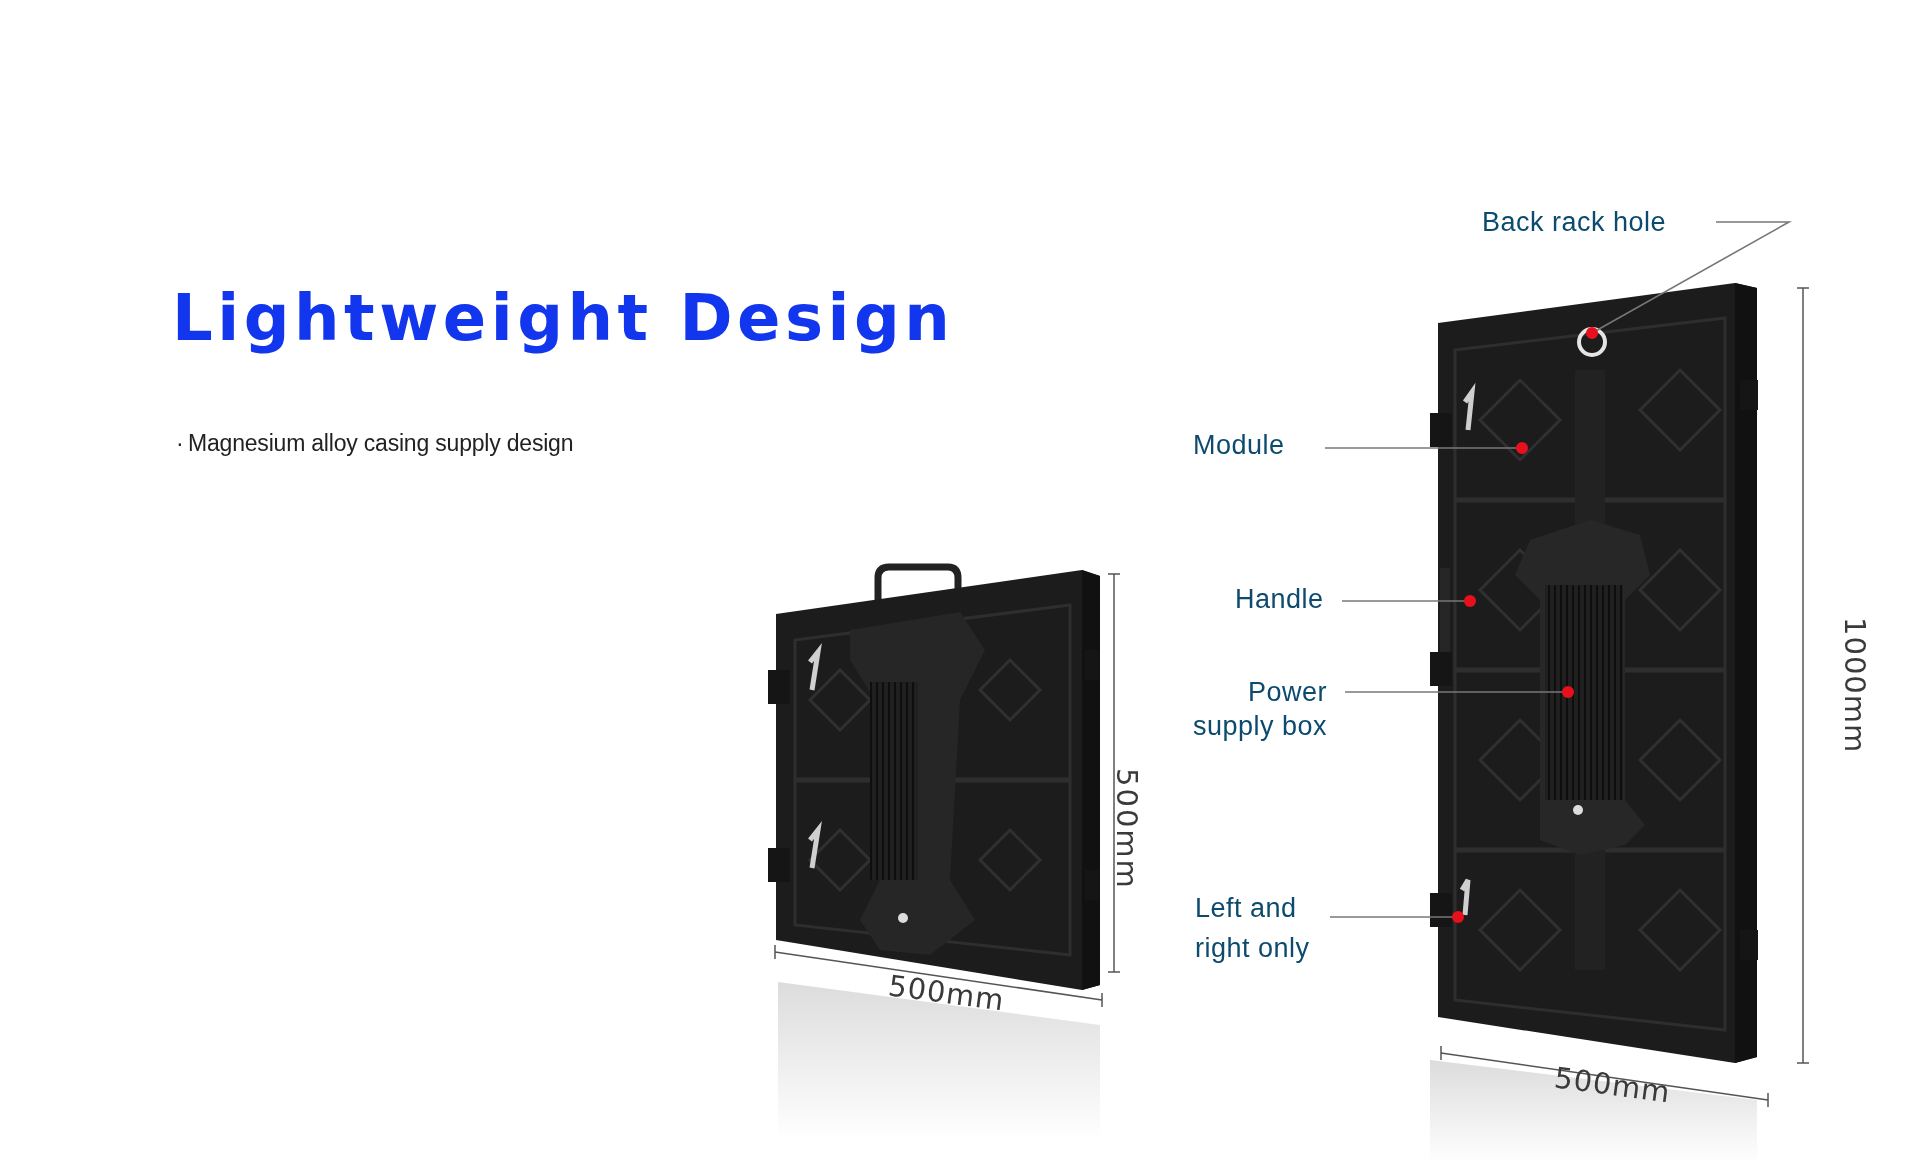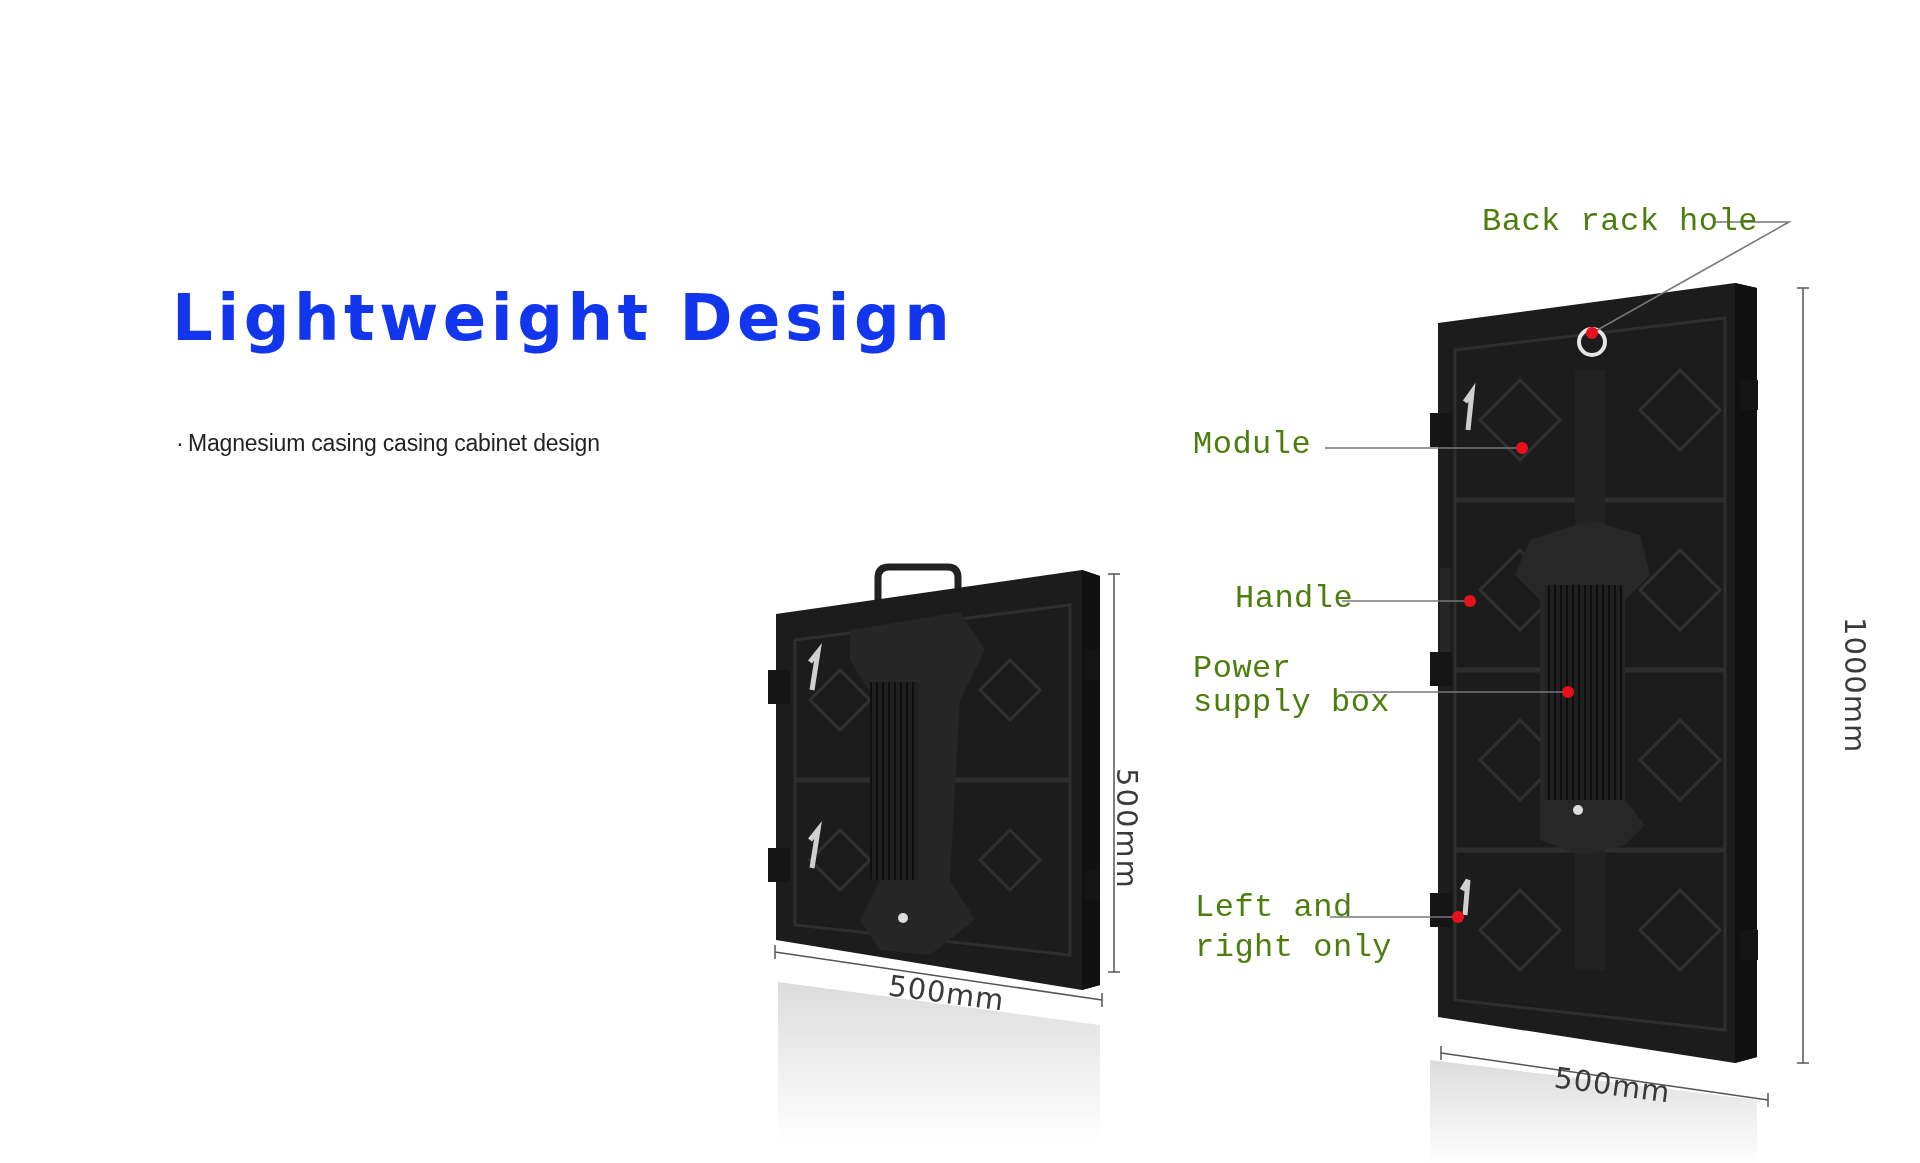--- a/index.html
+++ b/index.html
@@ -5,32 +5,32 @@
   html, body { margin: 0; padding: 0; background: #ffffff; }
   body { width: 1920px; height: 1163px; position: relative; overflow: hidden;
          font-family: "DejaVu Sans", "Liberation Sans", sans-serif; }
   .abs { position: absolute; }
   .title { left: 172px; top: 290px; font-size: 64px; font-weight: bold; letter-spacing: 4.5px;
            white-space: nowrap; line-height: 56px; }
   .bullets { left: 176px; top: 413px; margin: 0; padding: 0; list-style: none; }
   .bullets li { font-family: "Liberation Sans", sans-serif; font-size: 23px; color: #222222;
                 line-height: 61px; white-space: nowrap; letter-spacing: -0.2px; }
   .bullets li .dot { display: inline-block; width: 8px; margin-right: 4px; }
-  .label { font-family: Liberation Mono, monospace; font-size: 32px; color: #4d7c0f;
+  .label { font-family: Liberation Sans, sans-serif; font-size: 27px; color: #0c4a6e;
            white-space: nowrap; line-height: 34px; letter-spacing: 0.5px; }
   .dim { font-family: "DejaVu Sans", sans-serif; font-size: 29px; color: #3a3a3a; white-space: nowrap; }
   svg.overlay { position: absolute; left: 0; top: 0; }
 </style>
 </head>
 <body>
 
 <div class="abs title" style="color:#1236ee">Lightweight Design</div>
 
 <ul class="abs bullets">
-  <li><span class="dot">·</span><span>Magnesium casing casing cabinet design</span></li>
+  <li><span class="dot">·</span><span>Magnesium alloy casing supply design</span></li>
 </ul>
 
 <svg class="overlay" width="1920" height="1163" viewBox="0 0 1920 1163">
   <defs>
     <linearGradient id="refl" x1="0" y1="0" x2="0" y2="1">
       <stop offset="0" stop-color="#dcdcdc"></stop>
       <stop offset="1" stop-color="#ffffff"></stop>
     </linearGradient>
     <pattern id="fins" width="6" height="10" patternUnits="userSpaceOnUse">
       <rect width="6" height="10" fill="#202020"></rect>
@@ -133,20 +133,20 @@
 </svg>
 
 <div class="abs dim" style="left:1108px; top:768px; transform: rotate(90deg); transform-origin: left top; letter-spacing:2px; margin-left:36px;">500mm</div>
 <div class="abs dim" style="left:888px; top:976px; transform: rotate(7.5deg); letter-spacing:1px;">500mm</div>
 <div class="abs dim" style="left:1872px; top:617px; transform: rotate(90deg); transform-origin: left top; letter-spacing:1px;">1000mm</div>
 <div class="abs dim" style="left:1554px; top:1068px; transform: rotate(7.5deg); letter-spacing:1px;">500mm</div>
 
 <div class="abs label" style="left:1482px; top:205px;">Back rack hole</div>
 <div class="abs label" style="left:1193px; top:428px;">Module</div>
 <div class="abs label" style="left:1235px; top:582px;">Handle</div>
-<div class="abs label" style="left:1193px; top:652px; text-align:left;">
+<div class="abs label" style="left:1193px; top:675px; text-align:right;">
   <div>Power</div>
   <div>supply box</div>
 </div>
 <div class="abs label" style="left:1195px; top:888px; line-height:40px;">
   <div>Left and</div>
   <div>right only</div>
 </div>
 
 </body></html>

